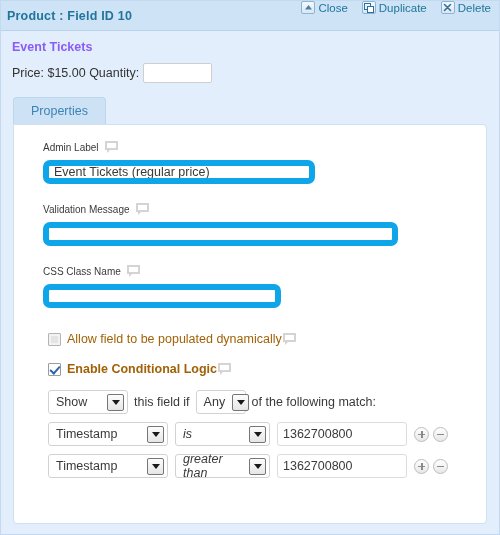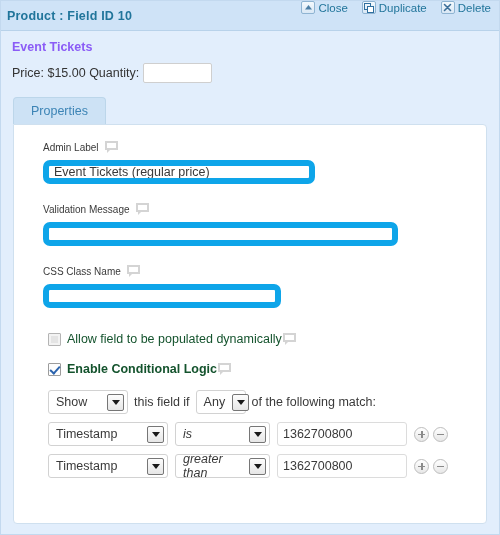--- a/index.html
+++ b/index.html
@@ -206,21 +206,21 @@
   .w-admin   { width: 272px; }
   .w-valid   { width: 355px; }
   .w-css     { width: 238px; }
   .gap-after { margin-bottom: 19px; }
 
   
   .cb-row {
     display: flex;
     align-items: center;
     font-size: 12.5px;
-    color: #14532d;
+    color: #a16207;
     margin-left: 5px;
   }
   .cb-row .tip { margin-left: 1px; }
   .cb {
     width: 13px; height: 13px;
     box-sizing: border-box;
     flex: none;
     margin-right: 6px;
     border: 1px solid #b4b4b4;
     background: #f3f3f3;

